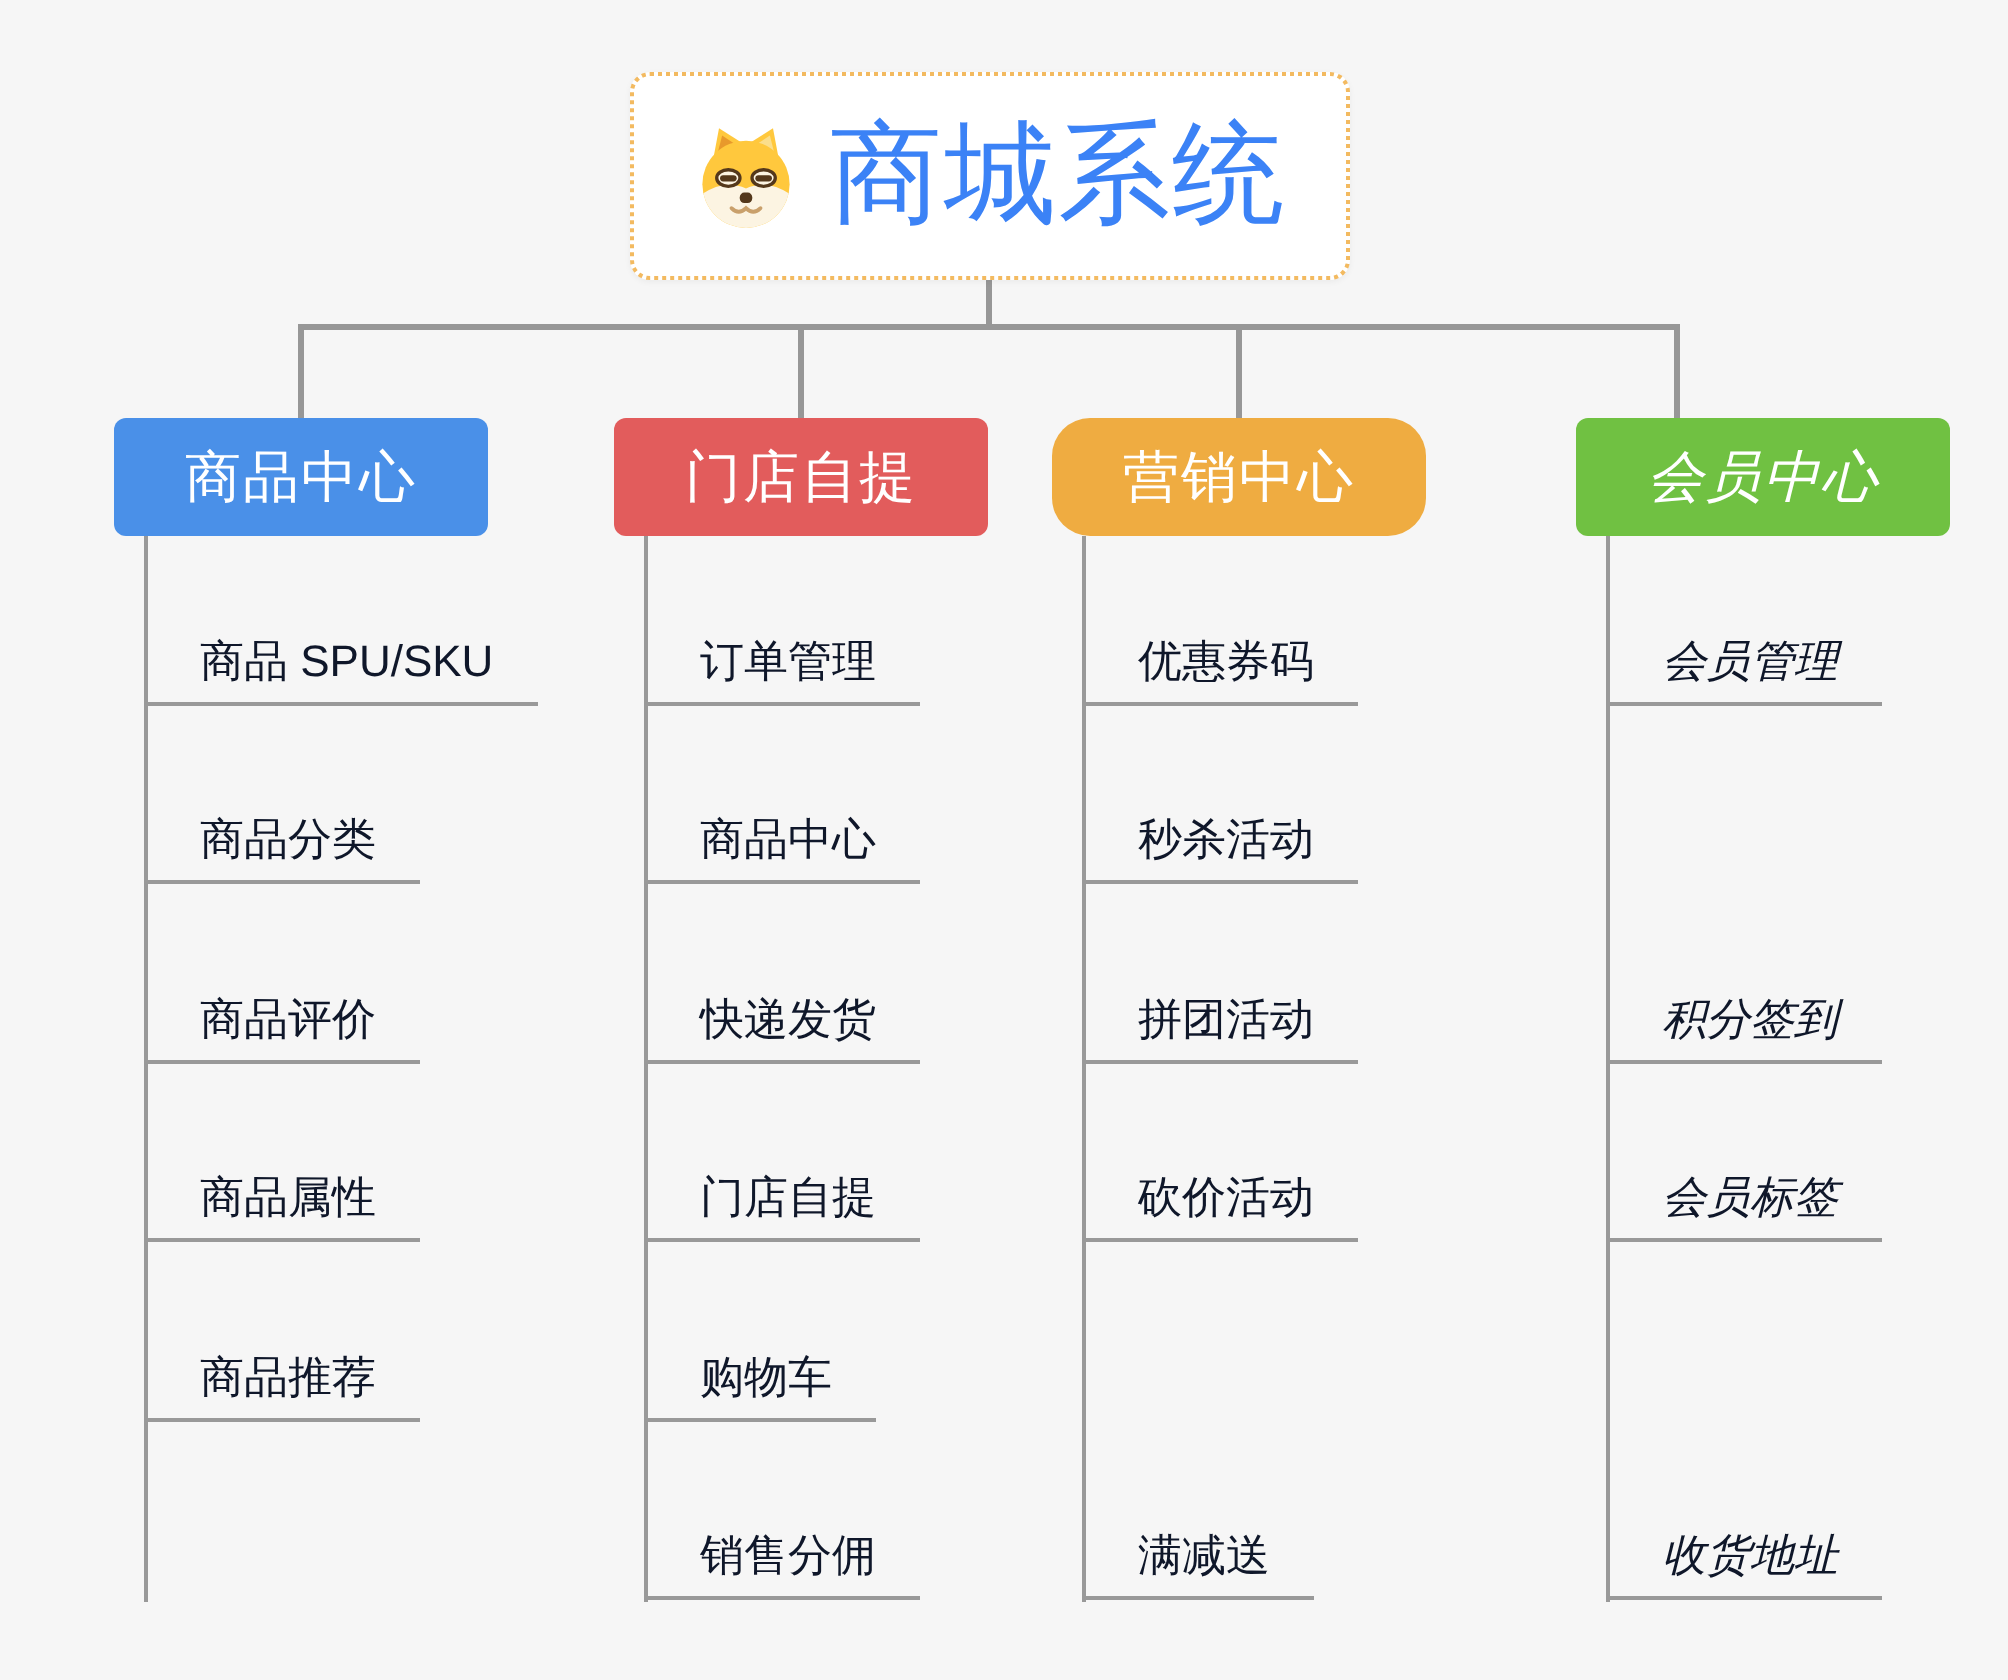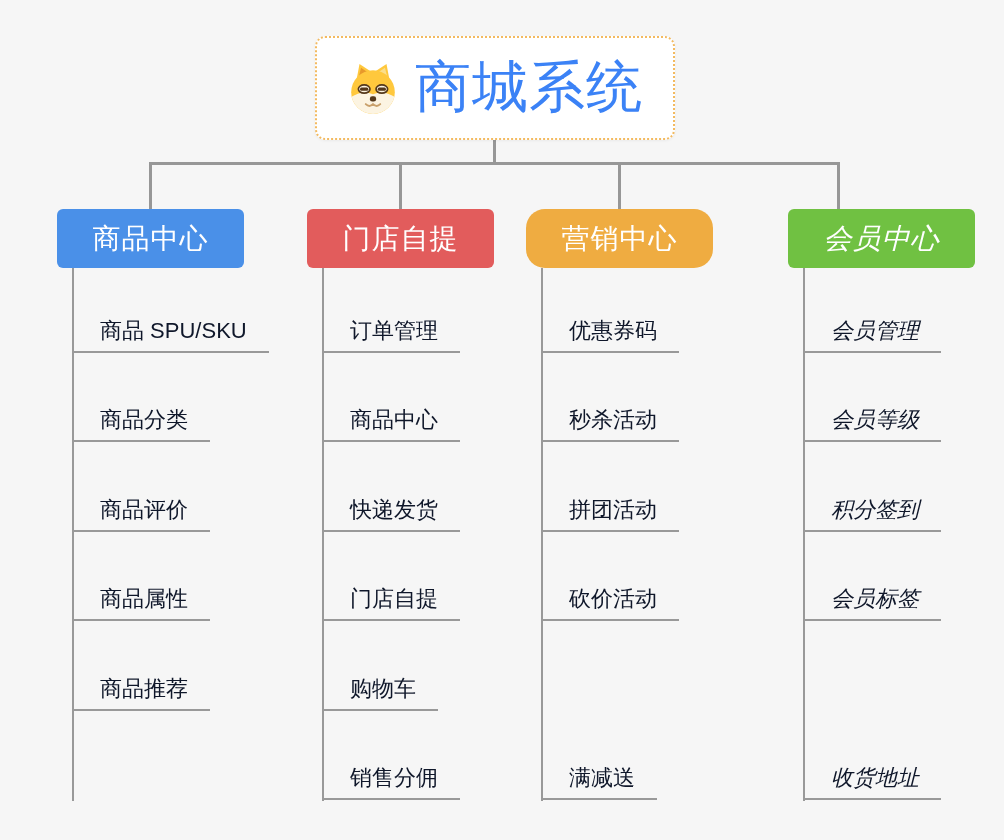--- a/index.html
+++ b/index.html
@@ -137,19 +137,18 @@
     <div class="child c1">秒杀活动</div>
     <div class="child c2">拼团活动</div>
     <div class="child c3">砍价活动</div>
     <div class="child c5">满减送</div>
   </div>
 
   <div class="branch b3">
     <div class="cat" style="background-color: rgb(112, 193, 66);">会员中心</div>
     <div class="vline"></div>
     <div class="child c0">会员管理</div>
-    <div class="child c1">会员等级</div>
     <div class="child c2">积分签到</div>
     <div class="child c3">会员标签</div>
     <div class="child c5">收货地址</div>
   </div>
 
 </div>
 
 </body></html>

